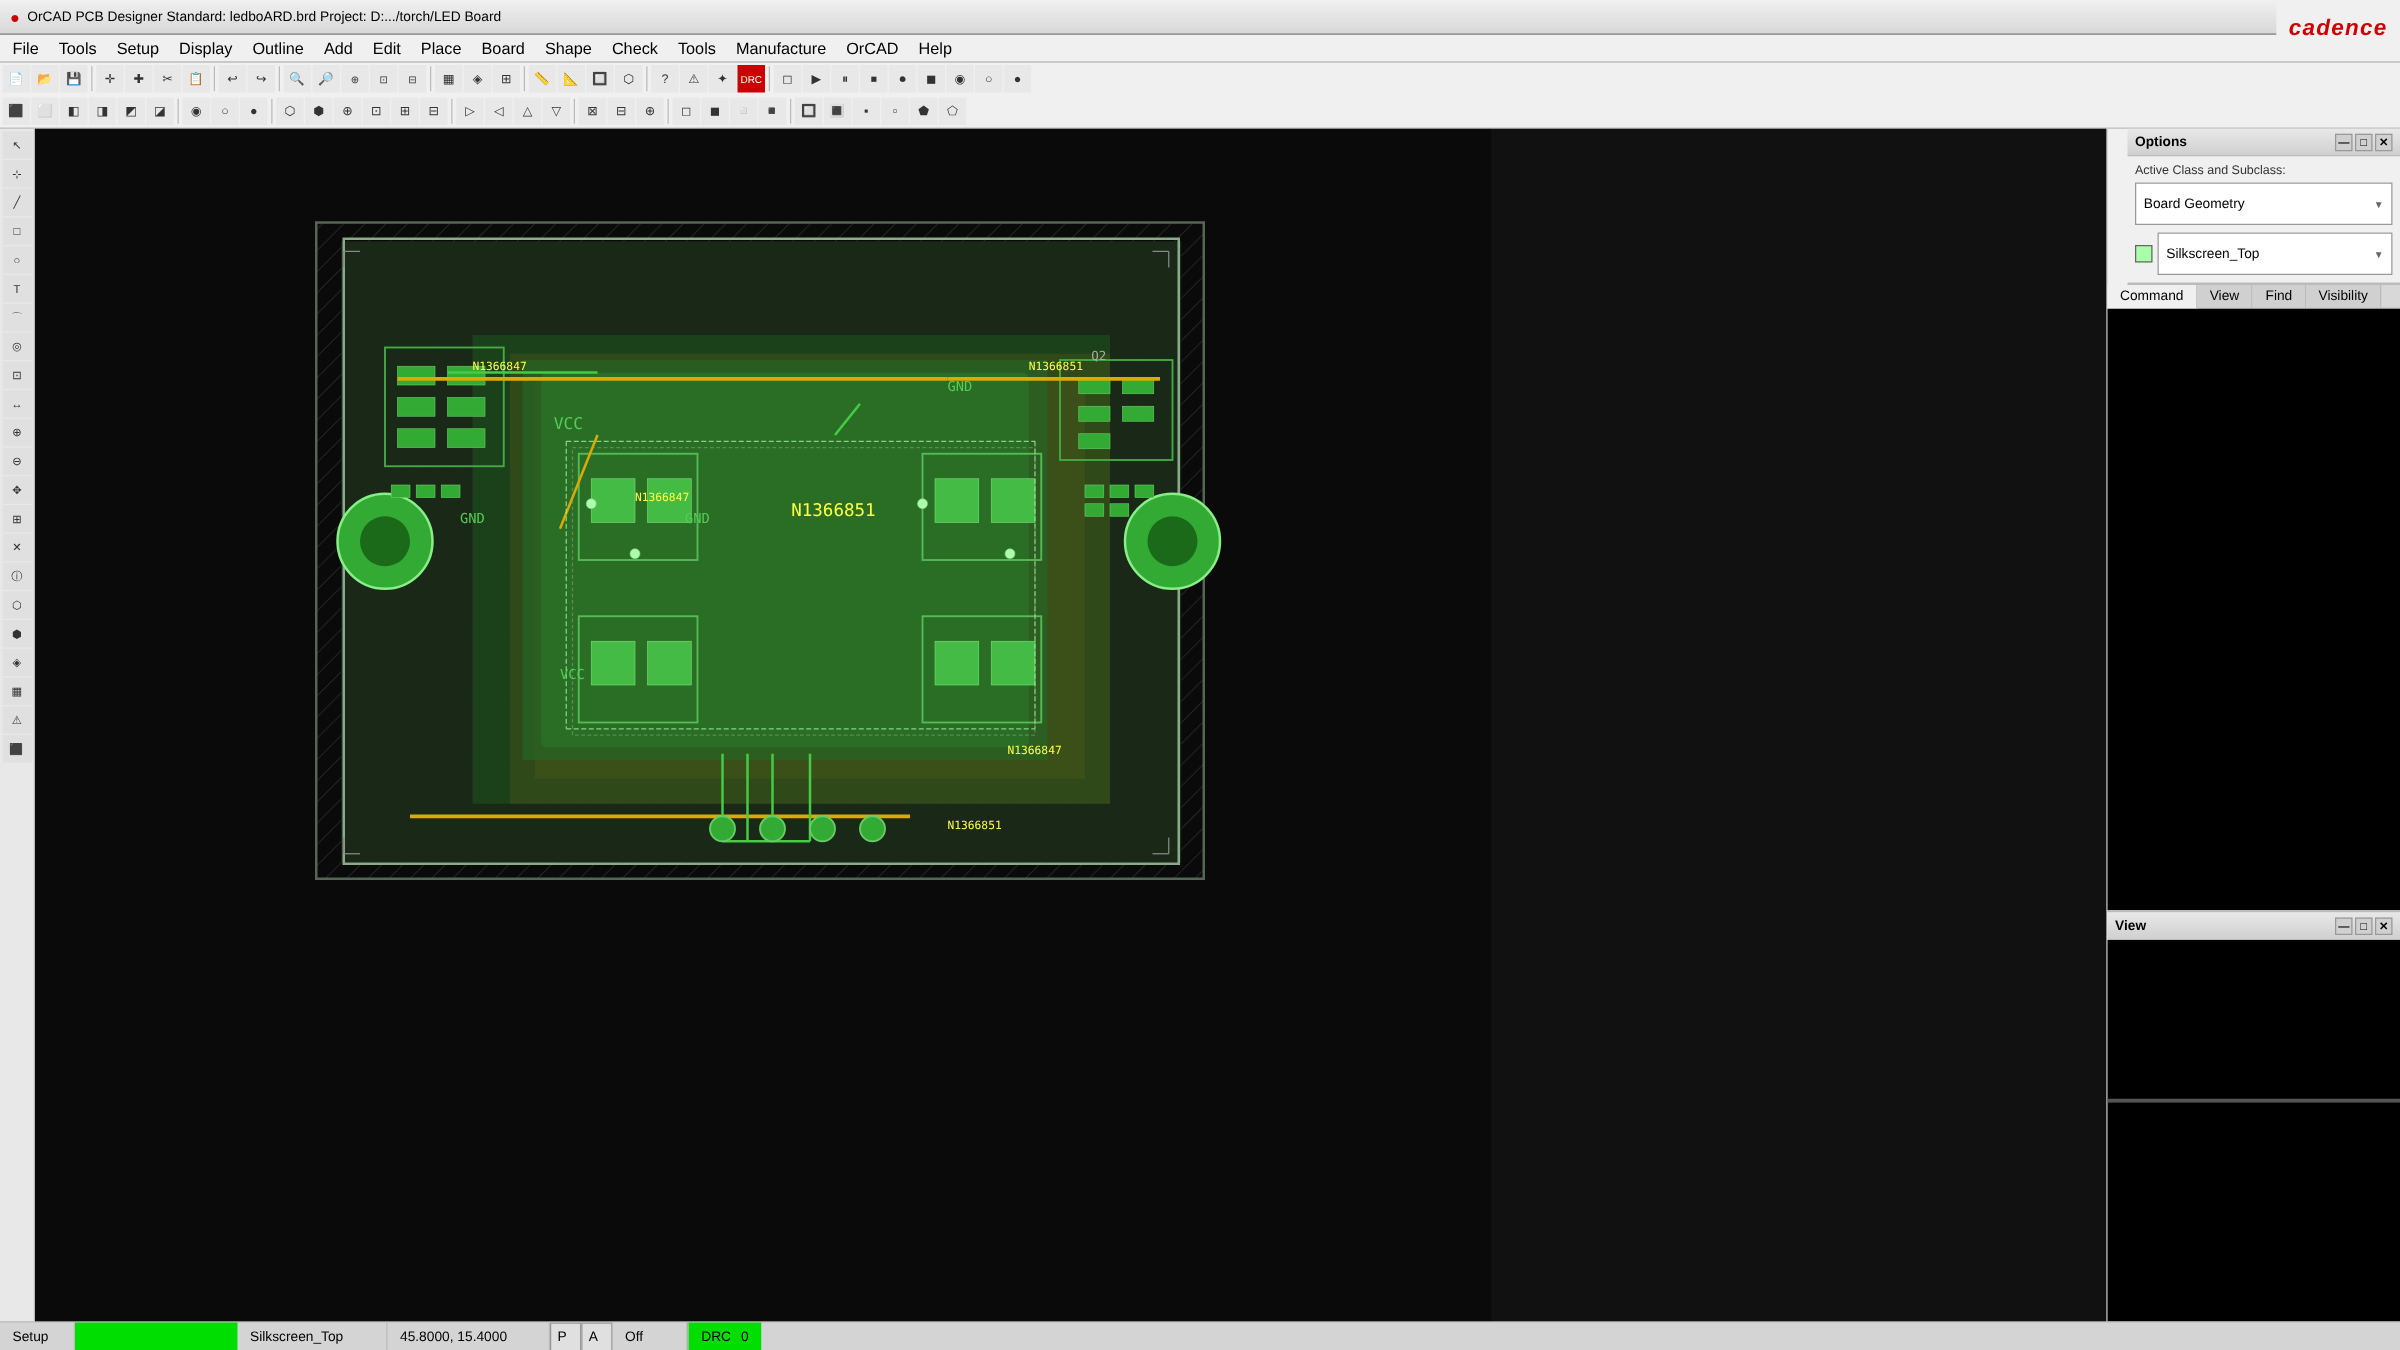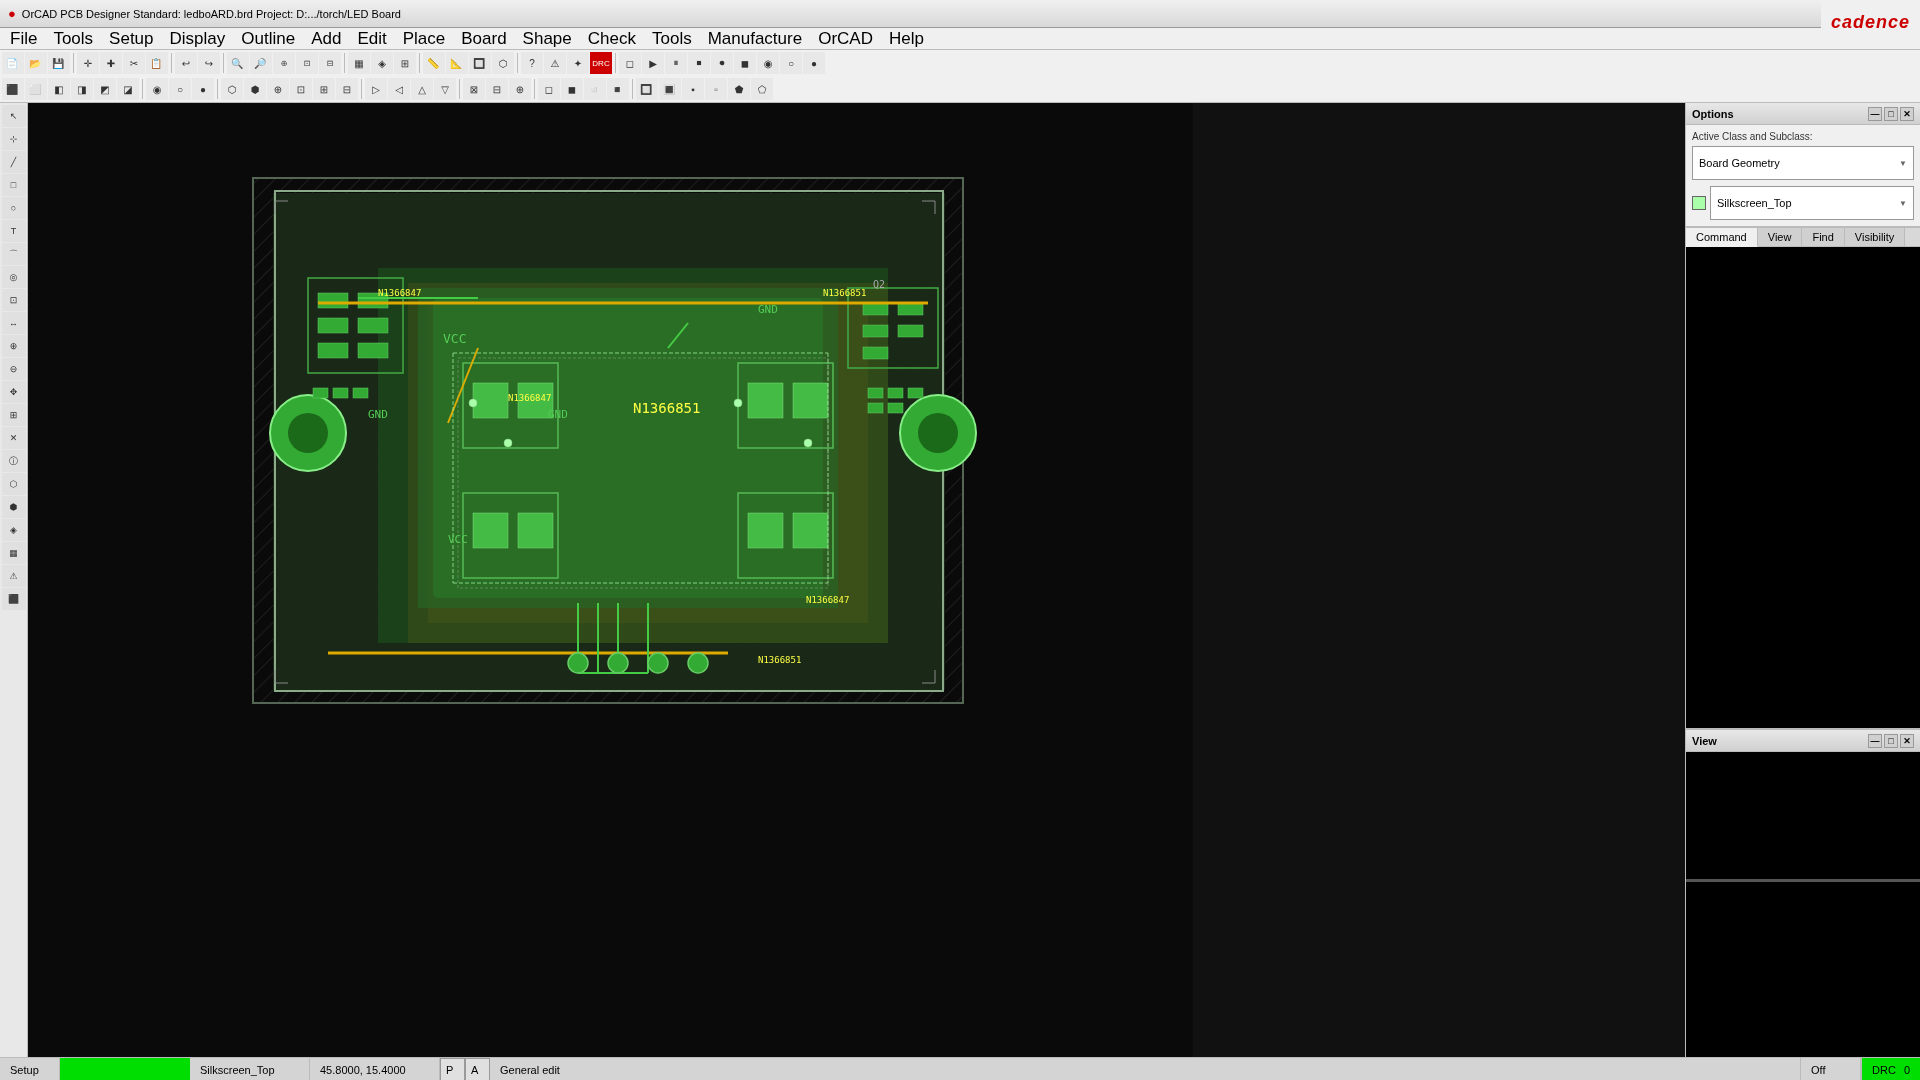--- a/index.html
+++ b/index.html
@@ -29,21 +29,21 @@
     #menubar {
       height: 22px;
       background: #f0f0f0;
       border-bottom: 1px solid #bbb;
       display: flex;
       align-items: center;
       padding: 0 2px;
     }
     .menu-item {
       padding: 2px 8px;
-      font-size: 17px;
+      font-size: 13px;
       cursor: pointer;
       height: 100%;
       display: flex;
       align-items: center;
     }
 
     
     #toolbars {
       background: #f0f0f0;
       border-bottom: 1px solid #bbb;
@@ -103,20 +103,21 @@
       width: 235px;
       background: #f0f0f0;
       border-left: 1px solid #bbb;
       display: flex;
       flex-direction: column;
     }
 
     
     #options-panel {
       border-bottom: 2px solid #bbb;
+      margin-left: 16px;
     }
     .panel-titlebar {
       height: 22px;
       background: linear-gradient(to bottom, #e8e8e8, #d0d0d0);
       border-bottom: 1px solid #bbb;
       display: flex;
       align-items: center;
       justify-content: space-between;
       padding: 0 6px;
       font-size: 11px;
@@ -598,19 +599,18 @@
   </div>
 </div>
 
 <div id="statusbar" style="height:24px; background:#d4d4d4; border-top:1px solid #bbb; display:flex; align-items:center; font-size:11px;">
   <div class="status-segment" style="min-width:60px;">Setup</div>
   <div class="status-green" style="background:#00dd00; width:130px; height:100%; display:flex; align-items:center; justify-content:center;"></div>
   <div class="status-segment" style="min-width:120px;">Silkscreen_Top</div>
   <div class="status-segment" style="min-width:130px;">45.8000, 15.4000</div>
   <div class="status-segment" style="min-width:25px; cursor:pointer; background:#e0e0e0; border:1px solid #999; padding:0 5px;">P</div>
   <div class="status-segment" style="min-width:25px; cursor:pointer; background:#e0e0e0; border:1px solid #999; padding:0 5px;">A</div>
-  <div class="status-segment" style="flex:1;">General edit</div>
   <div class="status-segment" style="min-width:60px;">Off</div>
   <div class="status-drc" style="background:#00dd00; padding:0 10px; height:100%; display:flex; align-items:center; gap:8px; border-left:1px solid #bbb;">
     <span>DRC</span>
     <span>0</span>
   </div>
 </div>
 
 </body></html>

